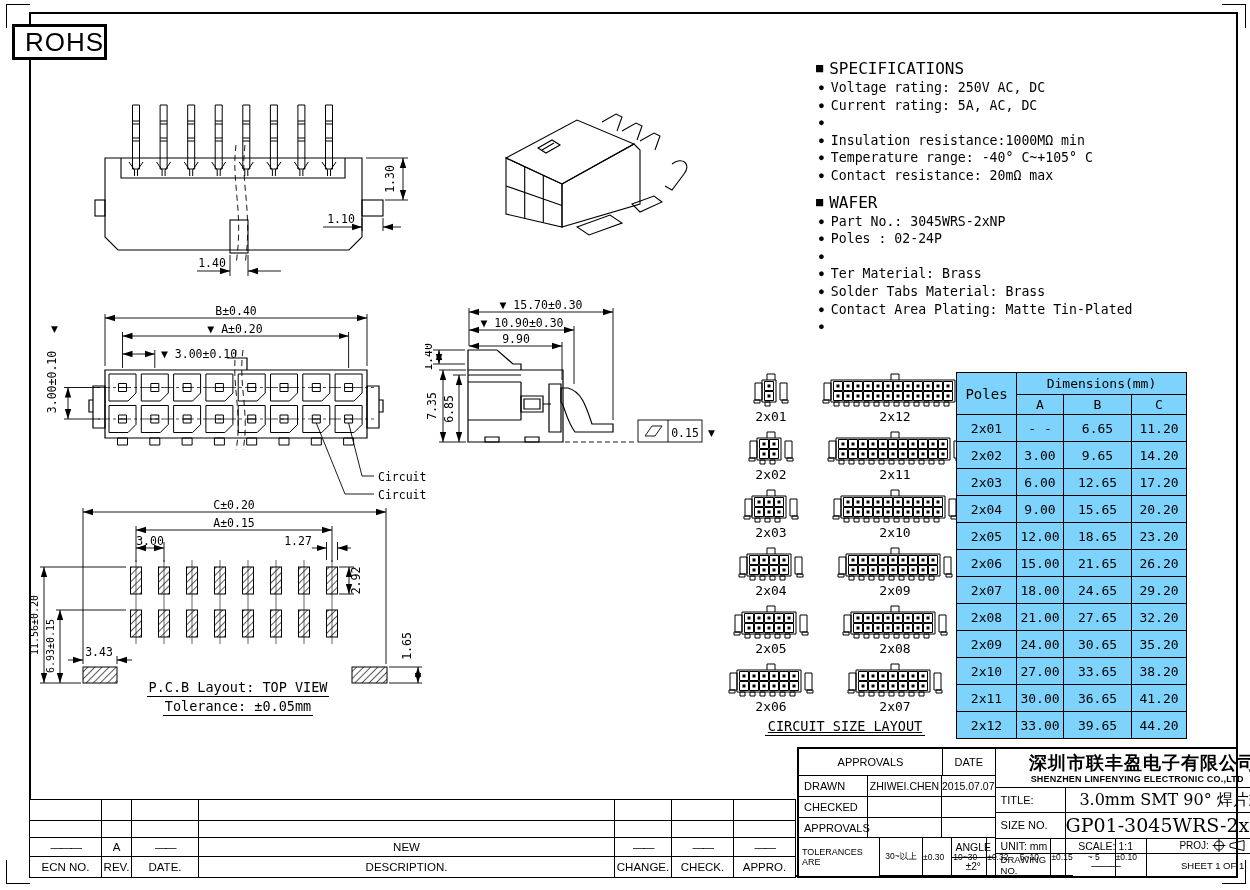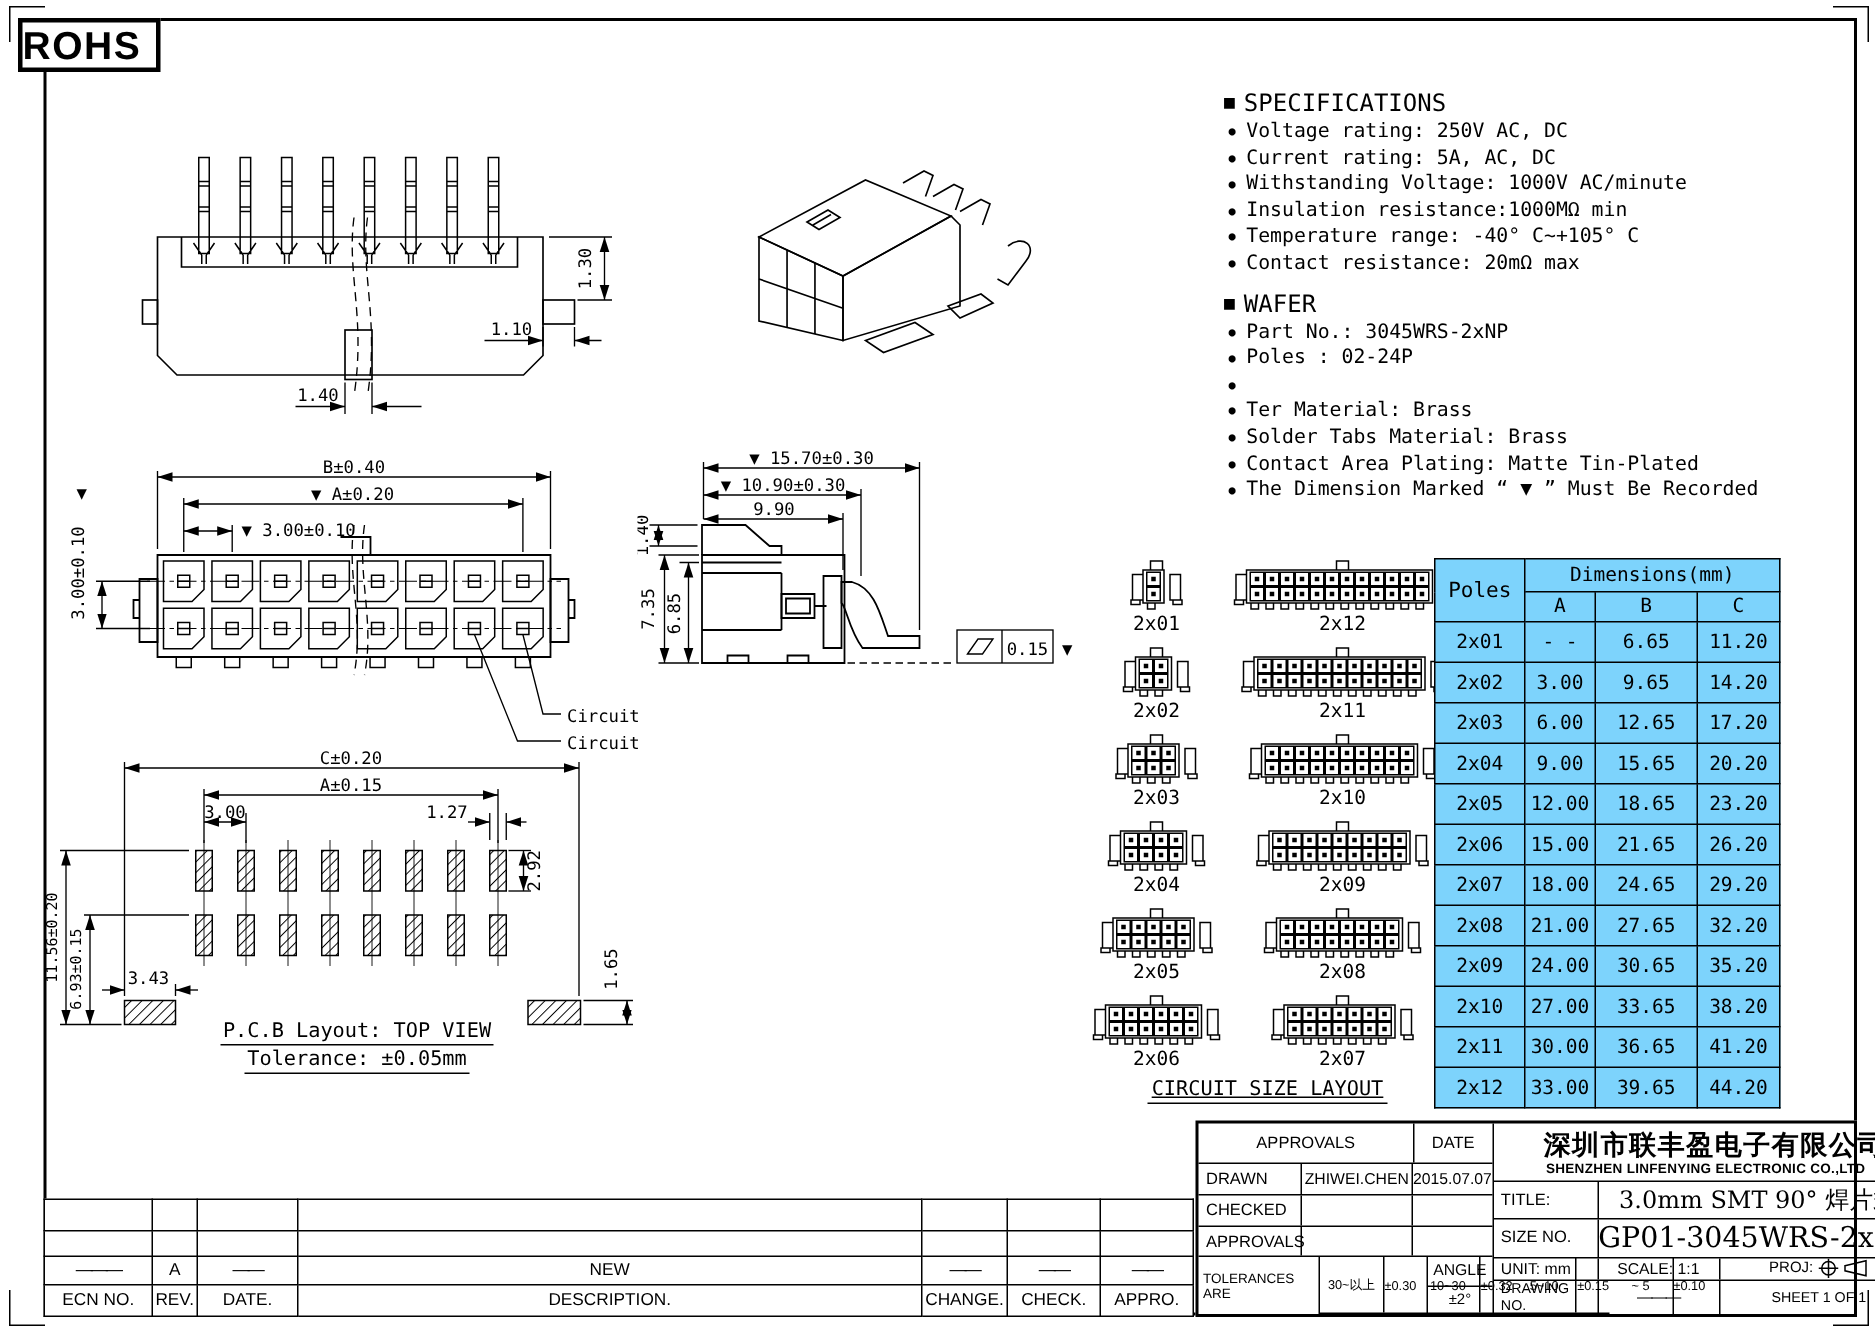--- a/index.html
+++ b/index.html
@@ -7,23 +7,23 @@
   .page { position: relative; width: 1250px; height: 890px; background: #fff;
           font-family: "Liberation Sans", sans-serif; color: #000; overflow: hidden; }
   .abs { position: absolute; }
   
   .corner { position: absolute; width: 24px; height: 24px; }
   .c-tl { left: 6px; top: 4px; border-left: 1px solid #000; border-top: 1px solid #000; }
   .c-tr { left: 1222px; top: 4px; border-right: 1px solid #000; border-top: 1px solid #000; }
   .c-bl { left: 6px; top: 860px; border-left: 1px solid #000; border-bottom: 1px solid #000; }
   .c-br { left: 1222px; top: 860px; border-right: 1px solid #000; border-bottom: 1px solid #000; }
   #main-border { position: absolute; left: 29px; top: 12px; width: 1209px; height: 865px; border: 2px solid #000; }
-  #rohs-box { position: absolute; left: 12px; top: 12px; width: 95px; height: 36px; border: 3px solid #000;
-              background: #fff; display: flex; align-items: center; justify-content: flex-start;
-              font-weight: bold; font-size: 26px; letter-spacing: 1px; z-index: 5; }
+  #rohs-box { position: absolute; left: 12px; top: 24px; width: 95px; height: 36px; border: 3px solid #000;
+              background: #fff; display: flex; align-items: center; justify-content: flex-end;
+              font-weight: normal; font-size: 26px; letter-spacing: 1px; z-index: 5; }
   
   #spec-block { position: absolute; left: 816px; top: 58px; width: 400px; font-family: "DejaVu Sans Mono", monospace; }
   .sec-title { font-size: 16px; line-height: 21px; display: flex; align-items: center; gap: 6px; }
   .sec-sq { font-size: 12px; }
   .spec-item { font-size: 13.2px; line-height: 17.6px; display: flex; gap: 7px; }
   .dot { font-size: 8px; line-height: 17.6px; padding-left: 3px; }
   .wafer-gap { margin-top: 7px; }
   
   .dt { font-family: "DejaVu Sans Mono", "DejaVu Sans", monospace; font-size: 11.5px; fill: #000; }
   .dt10 { font-family: "DejaVu Sans Mono", "DejaVu Sans", monospace; font-size: 10px; fill: #000; }
@@ -121,21 +121,20 @@
         <div class="spec-item">
           <span class="dot">●</span>
           <span>Voltage rating: 250V AC, DC</span>
         </div>
         <div class="spec-item">
           <span class="dot">●</span>
           <span>Current rating: 5A, AC, DC</span>
         </div>
         <div class="spec-item">
           <span class="dot">●</span>
-          <span>Withstanding Voltage: 1000V AC/minute</span>
         </div>
         <div class="spec-item">
           <span class="dot">●</span>
           <span>Insulation resistance:1000MΩ min</span>
         </div>
         <div class="spec-item">
           <span class="dot">●</span>
           <span>Temperature range: -40° C~+105° C</span>
         </div>
         <div class="spec-item">
@@ -166,21 +165,20 @@
         <div class="spec-item">
           <span class="dot">●</span>
           <span>Solder Tabs Material: Brass</span>
         </div>
         <div class="spec-item">
           <span class="dot">●</span>
           <span>Contact Area Plating: Matte Tin-Plated</span>
         </div>
         <div class="spec-item">
           <span class="dot">●</span>
-          <span>The Dimension Marked “ ▼ ” Must Be Recorded</span>
         </div>
       </div>
   </div>
 
   <svg class="abs" style="left:85px;top:90px" width="330" height="196" viewBox="0 0 330 196">
     <g stroke="#000" fill="none" stroke-width="1.1">
       <path d="M20,68 H277 V147 L264,160 H33 L20,147 Z"></path>
       <path d="M36,68 V88 H260 V68"></path>
       <rect x="10" y="110" width="10" height="16"></rect>
       <rect x="277" y="110" width="21" height="16"></rect>

